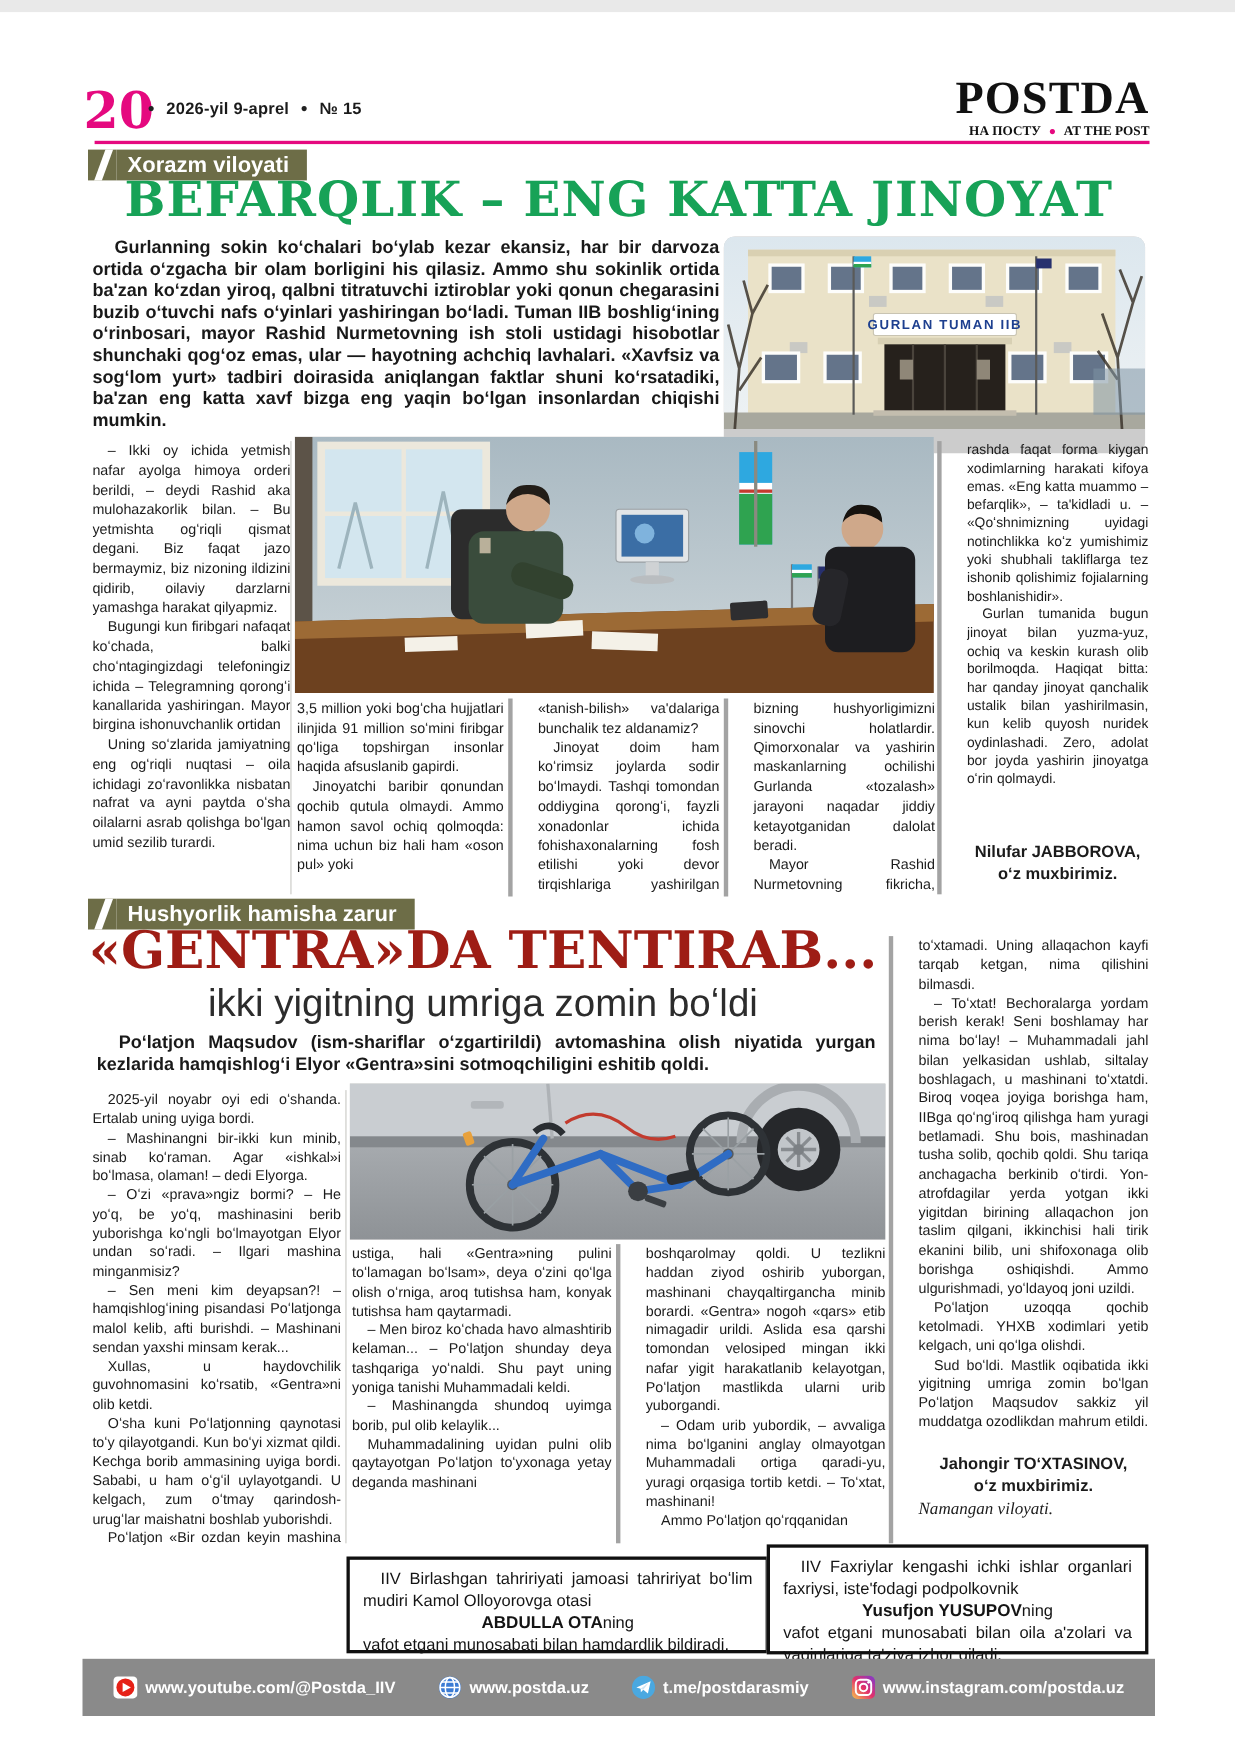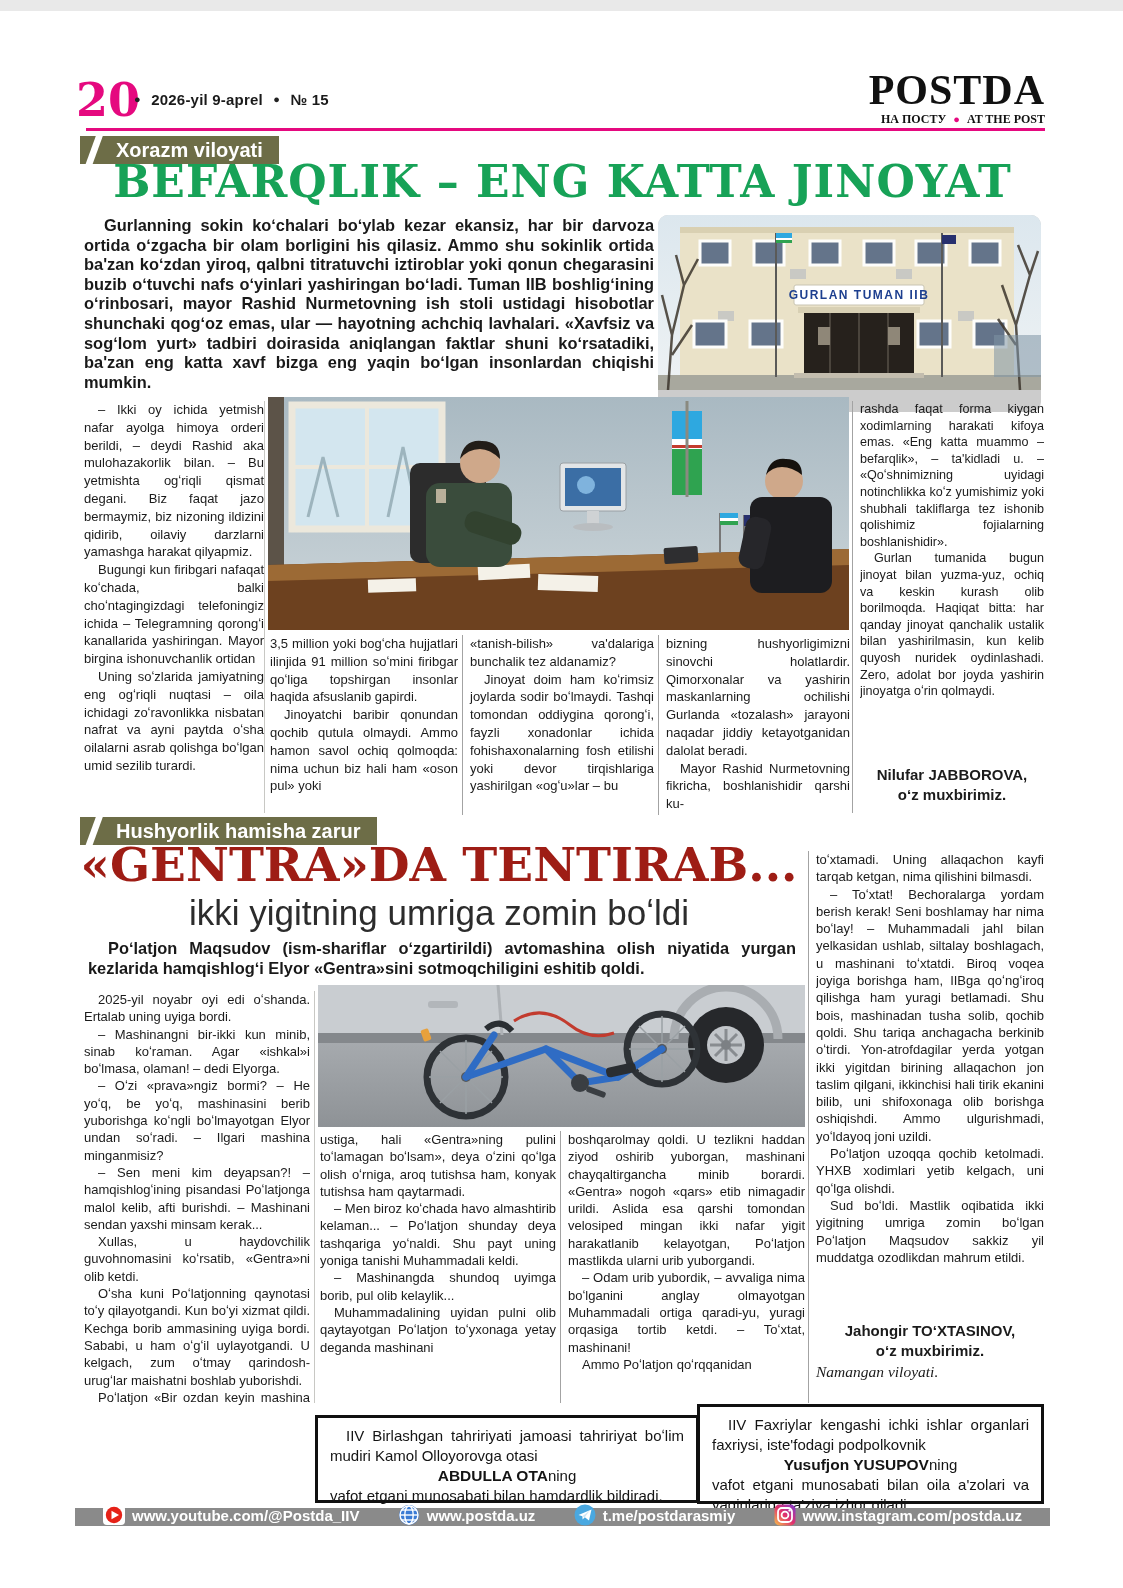--- a/index.html
+++ b/index.html
@@ -26,37 +26,37 @@
   .lead{font-weight:bold;font-size:16.4px;line-height:19.6px;text-align:justify;color:#191919;}
   .lead p{margin:0;text-indent:20px;}
 
   .photo{overflow:hidden;background:#ccc;}
   .photo svg{display:block;}
 
   .col p{margin:0;text-indent:14px;text-align:justify;}
   .cont p:first-child{text-indent:0;}
   .a1col{font-size:13px;line-height:17.8px;overflow:hidden;}
   .a2col{font-size:13px;line-height:17.3px;overflow:hidden;}
-  .rule-l{border-left:1px solid #a3a3a3;padding-left:7px;}
+  .rule-l{border-left:4px solid #a3a3a3;padding-left:23px;}
   .vrule{width:1px;background:#c8c8c4;}
 
   .byline{font-weight:bold;font-size:15px;text-align:center;line-height:1.3;}
   .region{font-family:"Liberation Serif",serif;font-style:italic;font-size:15.5px;text-align:left;margin-top:3px;}
 
   .headline2{left:80px;top:830px;width:718px;text-align:center;font-family:"DejaVu Serif",serif;font-weight:bold;font-size:47px;line-height:1;color:#9e1d15;white-space:nowrap;}
   .subhead2{left:80px;top:882px;width:718px;text-align:center;font-size:35px;font-weight:normal;color:#2c2c2c;white-space:nowrap;}
   .lead2{left:88px;top:928px;width:708px;}
 
   .obit{background:#fff;border:3px solid #101010;font-size:15px;line-height:1.32;padding:8px 12px;color:#141414;}
   .obit .l1{text-indent:16px;text-align:justify;margin:0;}
   .obit .nameline{text-align:center;margin:0;}
   .obit .nameline b{font-size:15.5px;}
   .obit .l2{margin:0;text-align:justify;}
 
-  .footer{left:75px;top:1497px;width:975px;height:18px;background:#8a8a8a;display:flex;align-items:flex-end;justify-content:space-between;padding:0 28px;color:#fff;font-weight:bold;font-size:15px;}
+  .footer{left:75px;top:1497px;width:975px;height:52px;background:#8a8a8a;display:flex;align-items:center;justify-content:space-between;padding:0 28px;color:#fff;font-weight:bold;font-size:15px;}
   .flink{display:flex;align-items:center;gap:7px;white-space:nowrap;}
   .flink .ficon{display:inline-flex;width:22px;height:22px;}
   .flink .ficon svg{width:22px;height:22px;}
 </style>
 </head>
 <body>
 
 <div class="page">
 
   <div class="abs pagenum">20</div>

